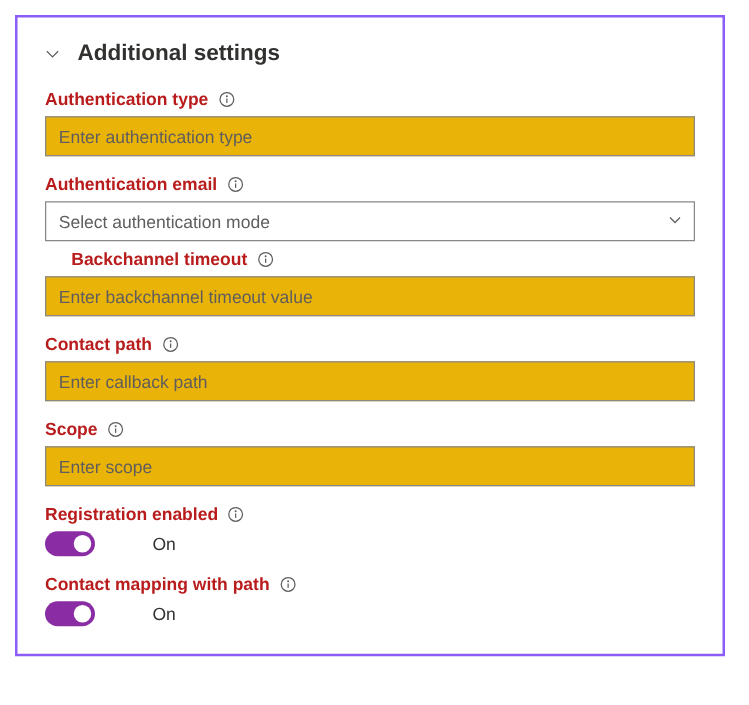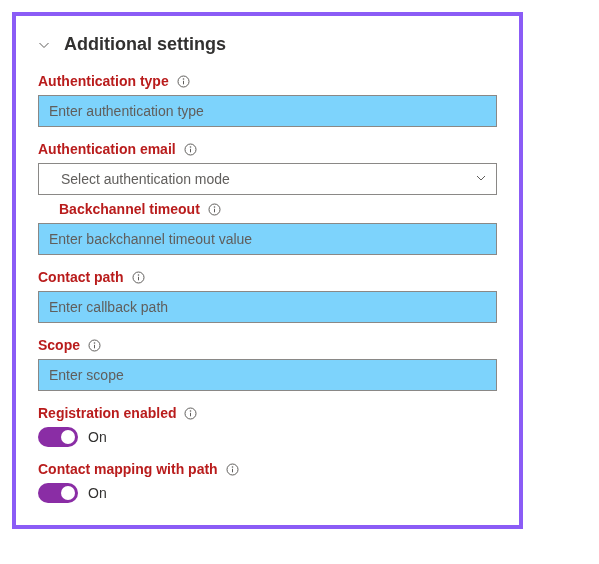--- a/index.html
+++ b/index.html
@@ -4,23 +4,23 @@
   <style>
     * { box-sizing: border-box; margin: 0; padding: 0; }
     body {
       font-family: "Segoe UI", -apple-system, BlinkMacSystemFont, sans-serif;
       background: #fff;
       padding: 12px;
       color: #323130;
       font-size: 14px;
     }
     .panel {
-      border: 4px solid #8b5cf6;
+      border: 2px solid #8b5cf6;
       padding: 18px 22px 22px 22px;
-      width: 511px;
+      width: 568px;
     }
     .section-header {
       display: flex;
       align-items: center;
       margin-bottom: 18px;
       cursor: pointer;
     }
     .chevron {
       margin-right: 14px;
       display: flex;
@@ -50,31 +50,31 @@
       justify-content: center;
       cursor: pointer;
     }
     .text-input {
       width: 100%;
       padding: 7px 10px;
       border: 1px solid #8a8886;
       font-size: 14px;
       font-family: inherit;
       color: #323130;
-      background: #7dd3fc;
+      background: #eab308;
       outline: none;
     }
     .text-input::placeholder { color: #605e5c; }
     .select-wrap {
       position: relative;
       width: 100%;
     }
     .select-input {
       width: 100%;
-      padding: 7px 30px 7px 22px;
+      padding: 7px 30px 7px 10px;
       border: 1px solid #8a8886;
       font-size: 14px;
       font-family: inherit;
       color: #605e5c;
       background: #fff;
       appearance: none;
       -webkit-appearance: none;
       cursor: pointer;
       outline: none;
     }
@@ -82,20 +82,21 @@
       position: absolute;
       right: 10px;
       top: 50%;
       transform: translateY(-50%);
       pointer-events: none;
     }
     .toggle-row {
       display: flex;
       align-items: center;
       margin-top: 0;
+      gap: 36px;
     }
     .toggle {
       width: 40px;
       height: 20px;
       border-radius: 10px;
       background: #8a2da5;
       position: relative;
       cursor: pointer;
       margin-right: 10px;
       flex-shrink: 0;

